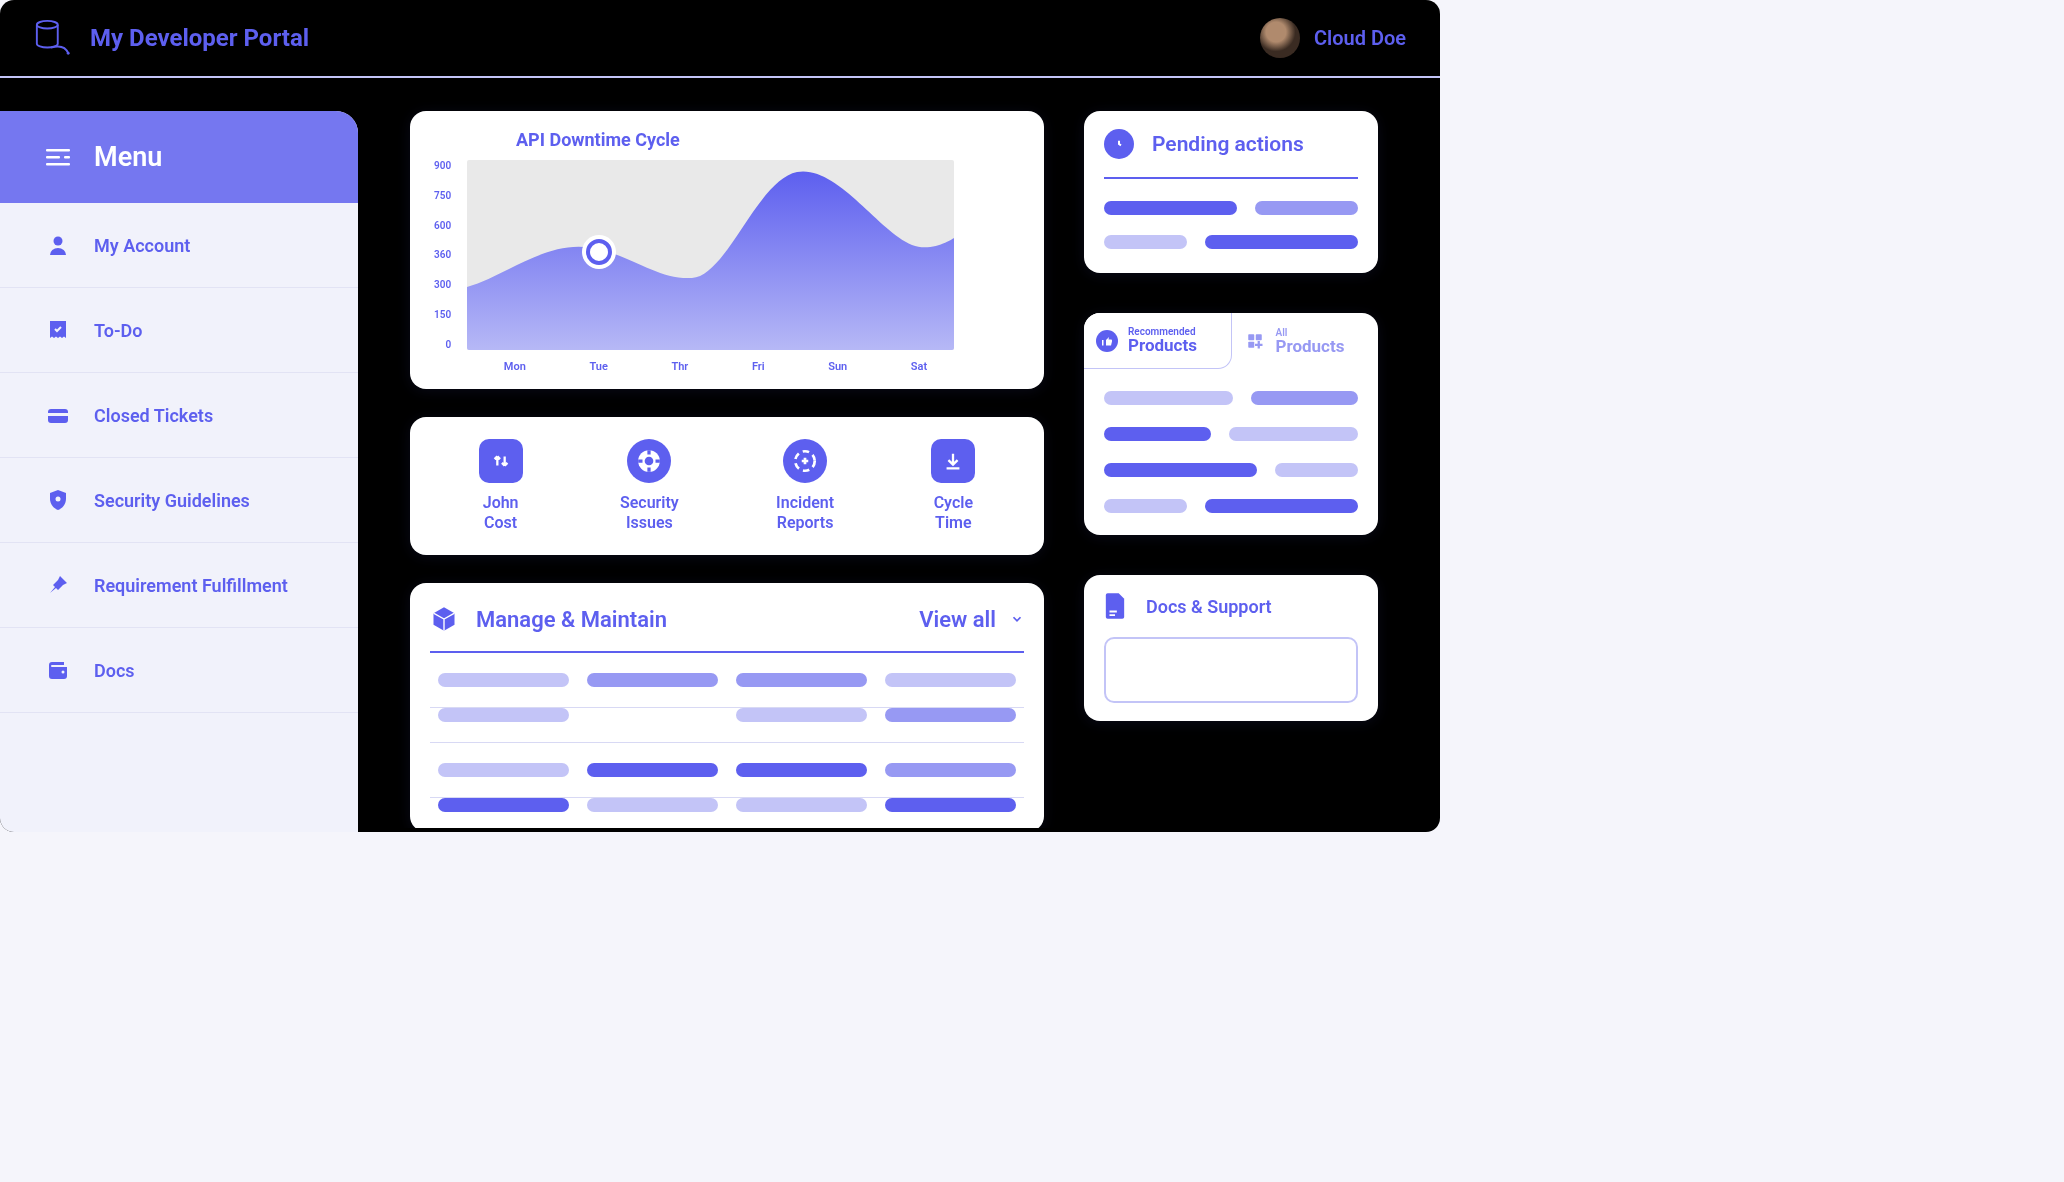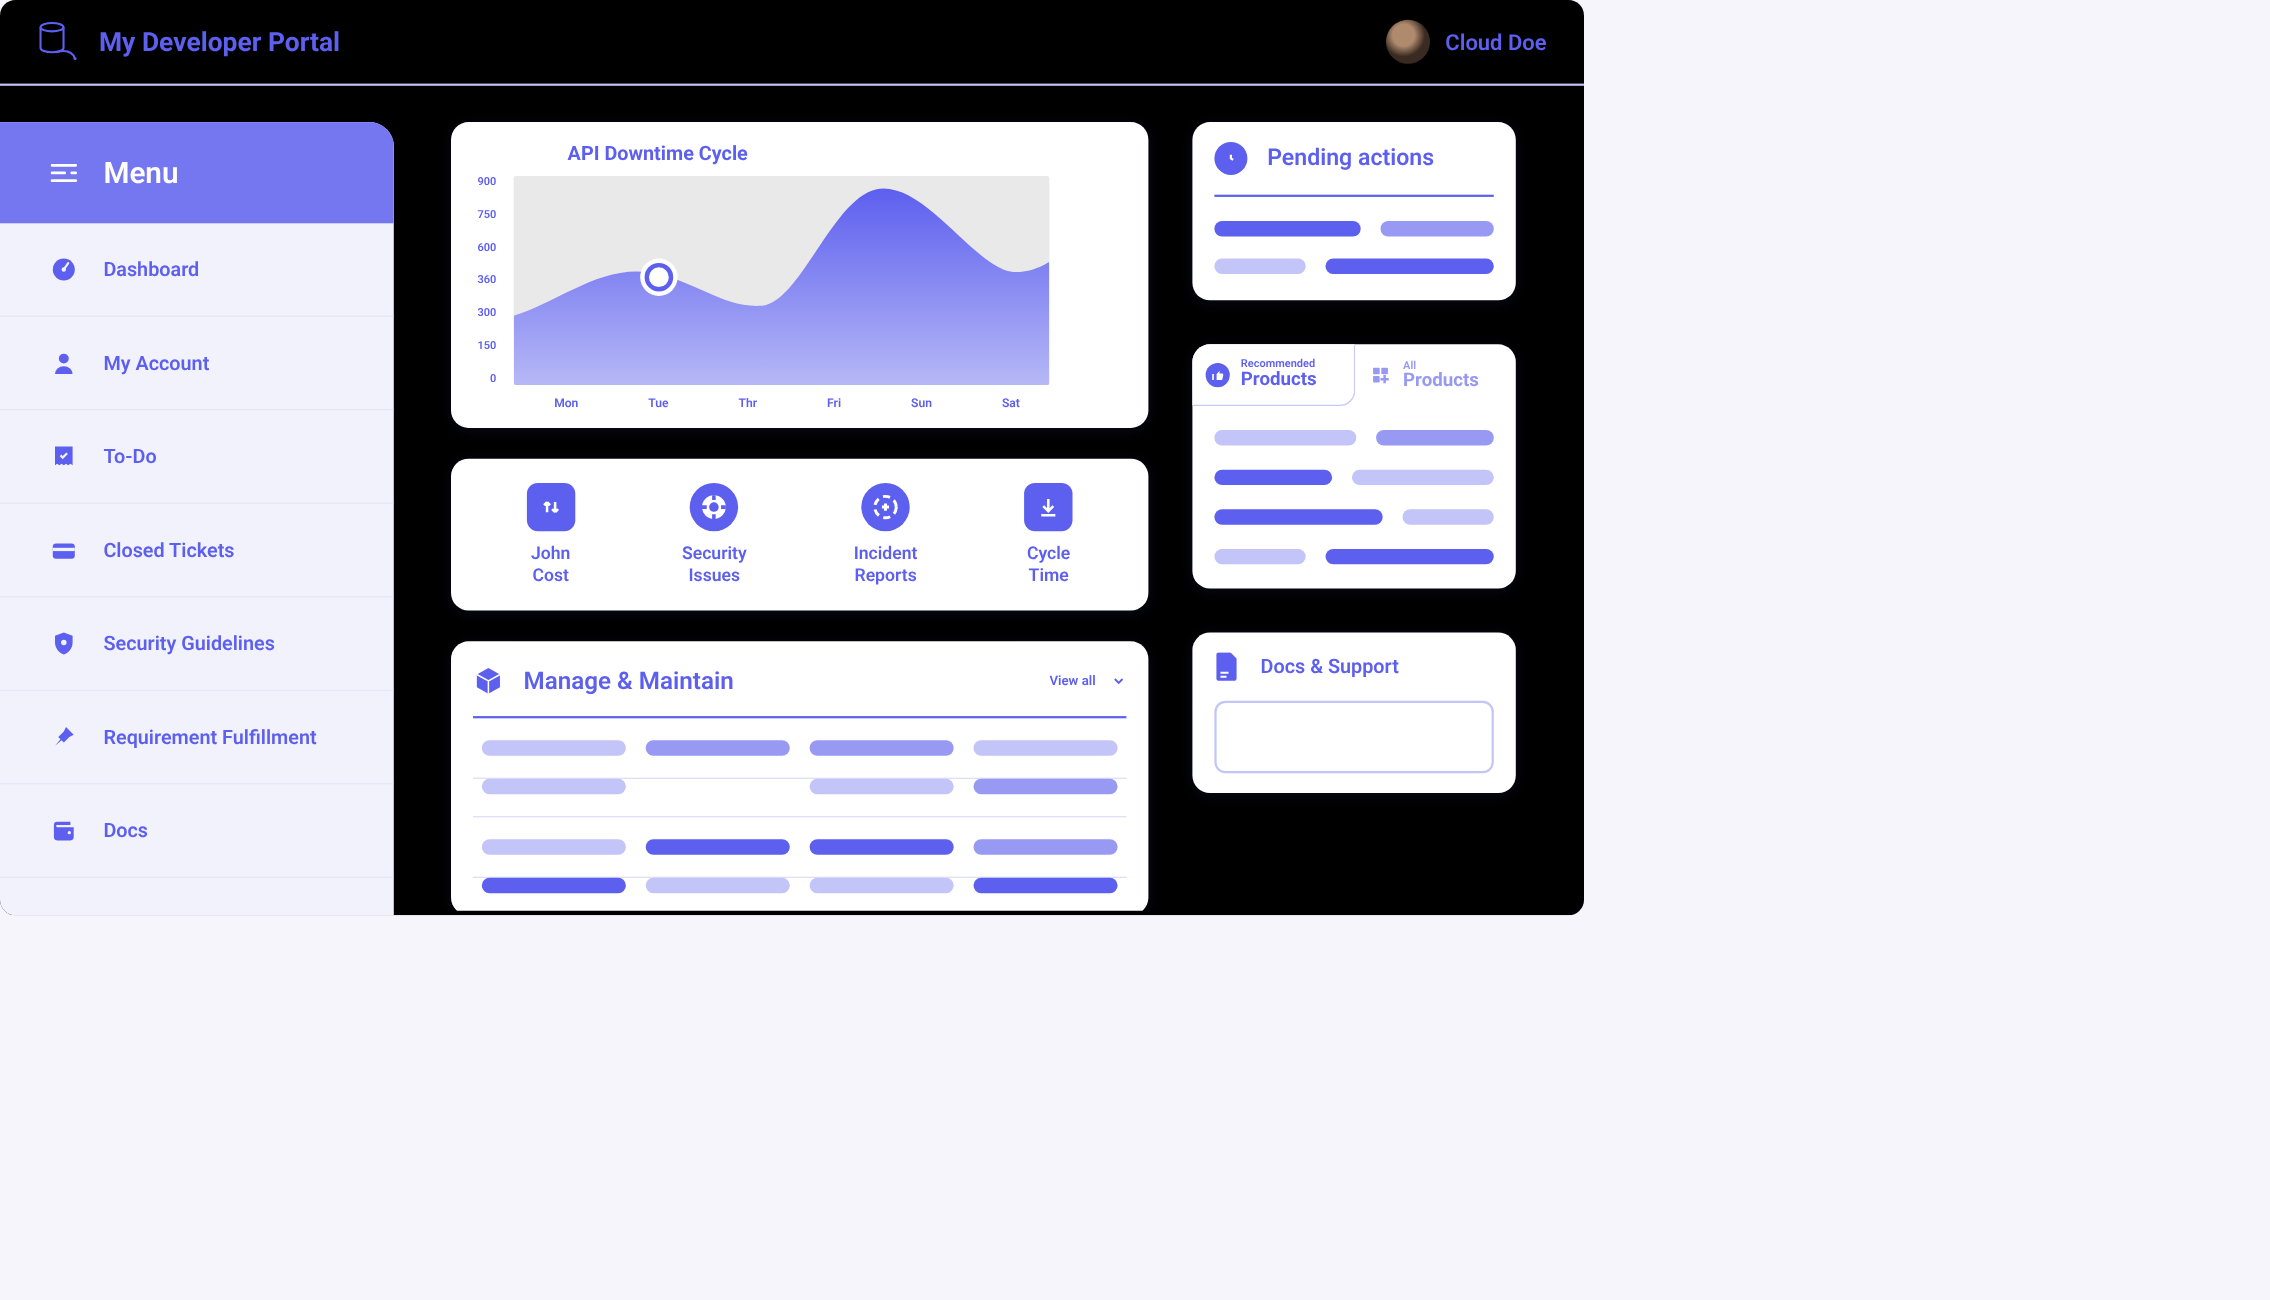--- a/index.html
+++ b/index.html
@@ -48,21 +48,21 @@
 .qitem { display: flex; flex-direction: column; align-items: center; gap: 10px; cursor: pointer; line-height: 1.25; }
 .qicon { width: 44px; height: 44px; border-radius: 10px; background: #5d5fef; display: flex; align-items: center; justify-content: center; color: #fff; }
 .qlabel { font-size: 16px; font-weight: 600; color: #5d5fef; text-align: center; }
 
 
 .manage-card { padding: 22px 20px 0; }
 .manage-head { display: flex; align-items: center; justify-content: space-between; border-bottom: 2px solid #5d5fef; padding-bottom: 18px; }
 .mh-left { display: flex; align-items: center; gap: 18px; text-align: center; }
 .mh-ico { width: 28px; height: 28px; color: #5d5fef; }
 .mh-title { font-size: 22px; font-weight: 600; color: #5d5fef; }
-.mh-link { display: flex; align-items: center; gap: 14px; font-size: 12px; font-weight: 600; color: #5d5fef; cursor: pointer; }
+.mh-link { display: flex; align-items: center; gap: 14px; font-size: 22px; font-weight: 600; color: #5d5fef; cursor: pointer; }
 .rowset { display: flex; flex-direction: column; }
 .mrow { display: flex; justify-content: space-between; gap: 18px; padding: 20px 8px; border-bottom: 1px solid #d8d9f4; }
 .mrow:last-child { border-bottom: none; }
 .pill { height: 14px; border-radius: 999px; flex: 1; }
 .c-primary { background: #5d5fef; }
 .c-light { background: #c3c4f7; }
 .c-mid { background: #9799f3; }
 
 
 .pending-card { padding: 18px 20px 24px; }
@@ -117,30 +117,20 @@
           <rect x="0" y="2" width="24" height="2.5" rx="1" fill="#fff"></rect>
           <rect x="0" y="9" width="14" height="2.5" rx="1" fill="#fff"></rect>
           <rect x="18" y="9" width="6" height="2.5" rx="1" fill="#fff"></rect>
           <rect x="0" y="16" width="24" height="2.5" rx="1" fill="#fff"></rect>
         </svg>
         <span class="txt">Menu</span>
       </div>
 
       <div class="nav-item">
         <span class="ico">
-          <svg width="24" height="24" viewBox="0 0 24 24">
-              <circle cx="12" cy="12" r="10" fill="#5d5fef"></circle>
-              <circle cx="12" cy="12" r="2" fill="#f1f2fb"></circle>
-              <rect x="11" y="4" width="2" height="7" rx="1" fill="#f1f2fb" transform="rotate(35 12 12)"></rect>
-            </svg>
-        </span>
-        <span class="txt">Dashboard</span>
-      </div>
-      <div class="nav-item">
-        <span class="ico">
           <svg width="24" height="24" viewBox="0 0 24 24" fill="#5d5fef">
               <circle cx="12" cy="8" r="4.5"></circle>
               <path d="M4 22 a8 7 0 0 1 16 0 z"></path>
             </svg>
         </span>
         <span class="txt">My Account</span>
       </div>
       <div class="nav-item">
         <span class="ico">
           <svg width="24" height="24" viewBox="0 0 24 24" fill="#5d5fef">

